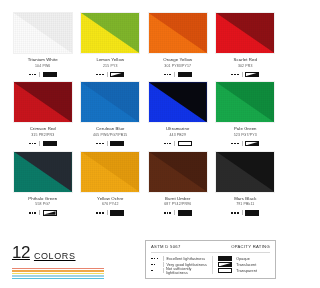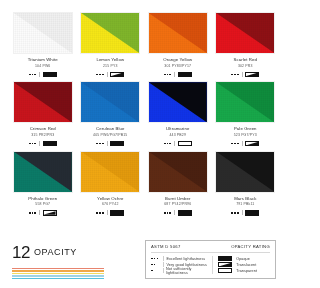--- a/index.html
+++ b/index.html
@@ -70,21 +70,21 @@
   .opa.translucent::after {
     content: ""; position: absolute; inset: 0;
     background: #111;
     clip-path: polygon(0 100%, 100% 100%, 100% 0);
   }
   .opa.transparent { background: #fff; }
 
   
   .footer { position: absolute; left: 12px; right: 12px; bottom: 8px; display: flex; align-items: flex-start; }
   .brandblock { width: 125px; padding-top: 4px; }
-  .brandline { display: flex; align-items: center; }
+  .brandline { display: flex; align-items: flex-end; text-decoration: underline; }
   .num { font-size: 17px; font-weight: 400; color: #1a1a1a; line-height: 1; letter-spacing: -0.5px; }
   .colorsword { font-size: 9px; color: #1a1a1a; letter-spacing: 0.6px; margin-left: 4px; line-height: 1; }
   .stripes { margin-top: 7px; width: 92px; }
   .stripes div { height: 1.3px; margin-bottom: 1.1px; }
 
   .legend {
     flex: 1;
     border: 0.6px solid #b9b9b9;
     padding: 3px 5px 4px 5px;
     margin-left: 8px;
@@ -322,21 +322,21 @@
           <div class="opa opaque"></div>
         </div>
       </div>
     </div>
 
   <div class="footer">
 
     <div class="brandblock">
       <div class="brandline">
         <span class="num">12</span>
-        <span class="colorsword">OPACITY</span>
+        <span class="colorsword">COLORS</span>
       </div>
       <div class="stripes">
           <div style="background: rgb(232, 132, 110);"></div>
           <div style="background: rgb(240, 168, 74);"></div>
           <div style="background: rgb(242, 221, 98);"></div>
           <div style="background: rgb(159, 211, 232);"></div>
           <div style="background: rgb(86, 195, 224);"></div>
         </div>
     </div>
 

